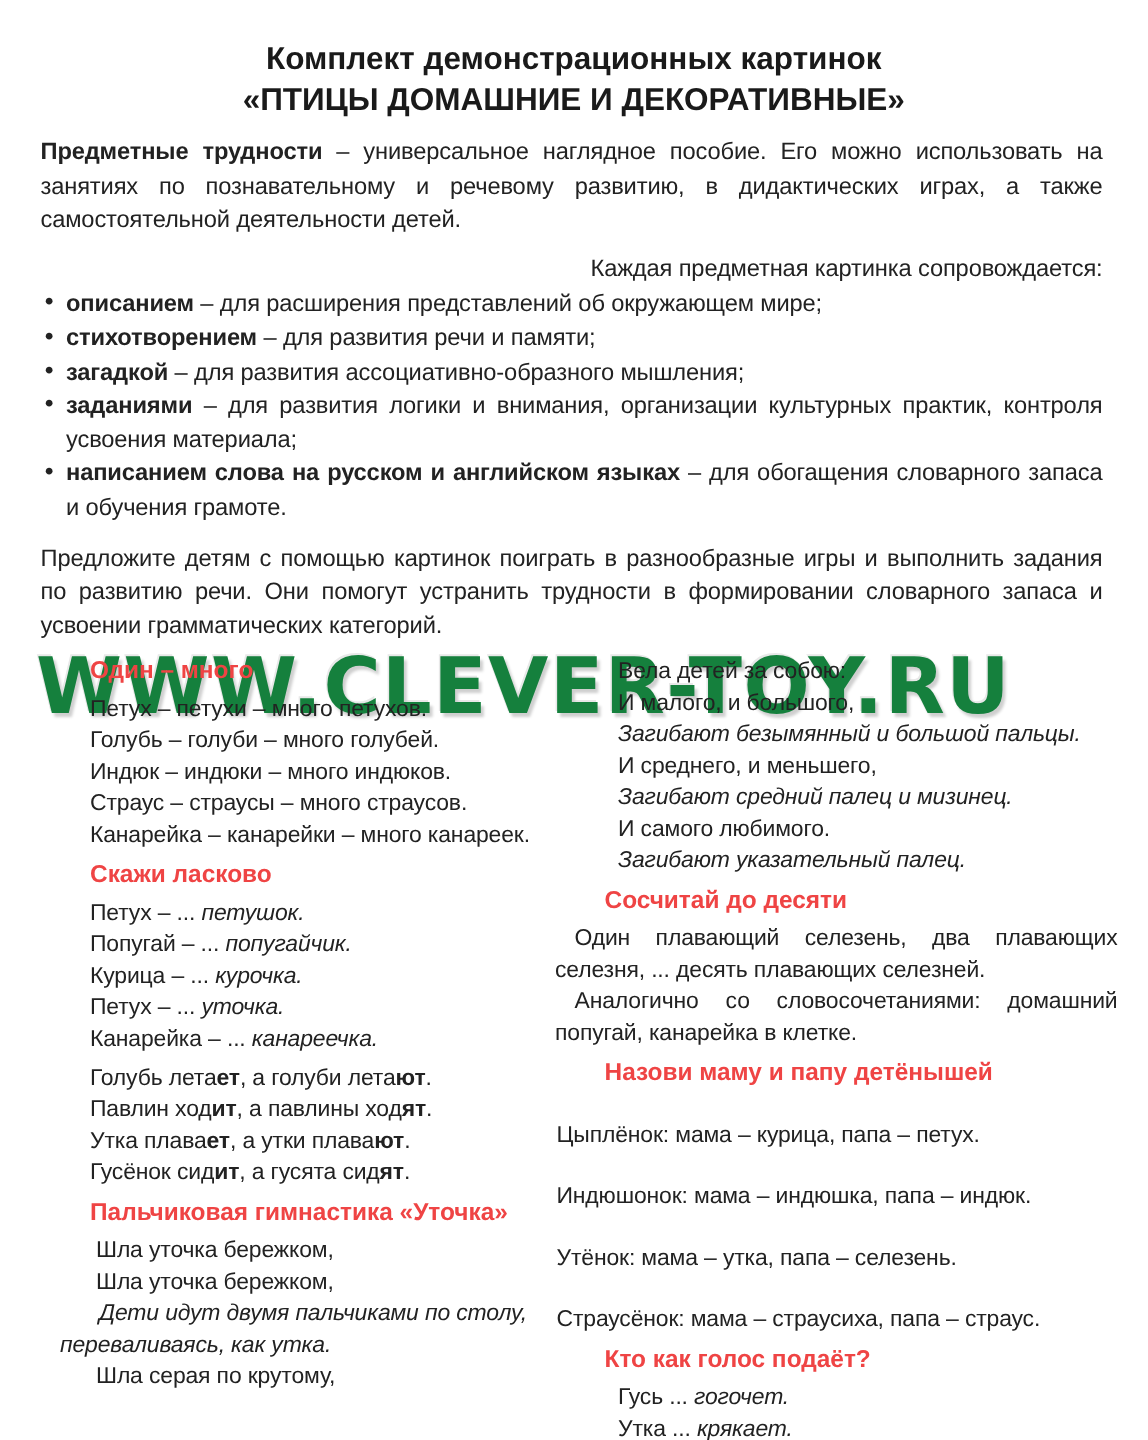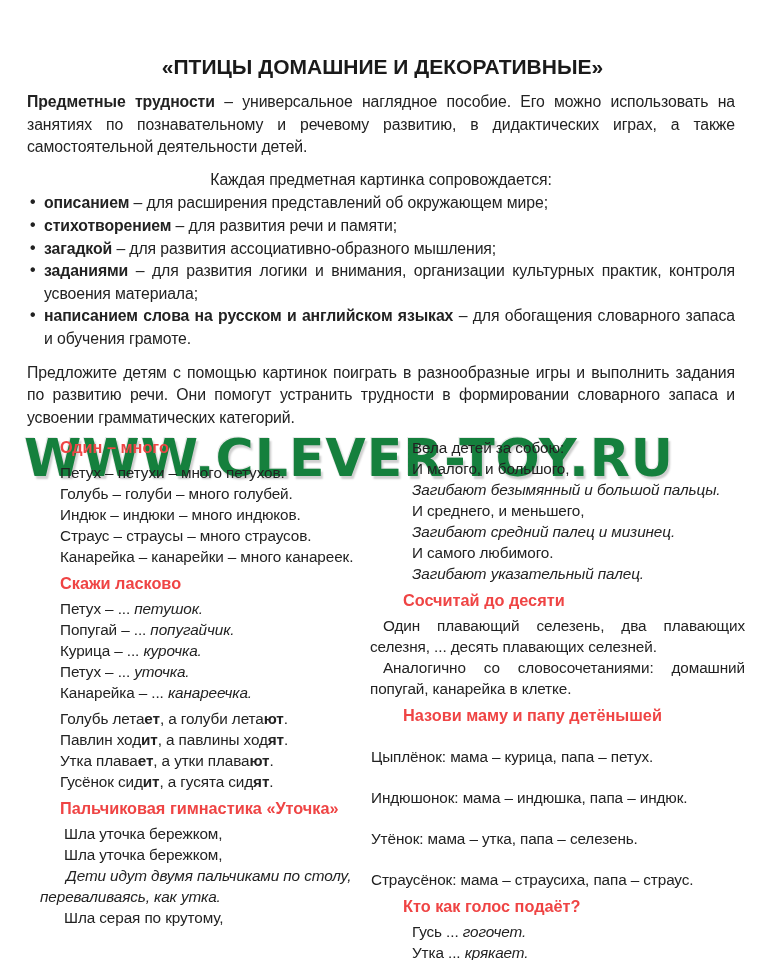--- a/index.html
+++ b/index.html
@@ -17,21 +17,21 @@
   }
   .content{position:relative;z-index:1;}
   .title{
     margin:26px 30px 0;text-align:center;
     font-size:21px;line-height:27px;font-weight:bold;color:#1a1a1a;
   }
   .para{
     margin:11px 30px 0 27px;font-size:15.8px;line-height:22.6px;
     text-align:justify;letter-spacing:-0.1px;
   }
-  .lead{text-align:center;margin-top:10px;}
+  .lead{text-align:right;margin-top:10px;}
   ul.bullets{margin:1px 30px 0 27px;padding:0;list-style:none;}
   .bullets li{
     position:relative;padding-left:17px;font-size:15.8px;line-height:22.6px;
     text-align:justify;letter-spacing:-0.1px;
   }
   .bullets .blt{position:absolute;left:3px;top:-1px;font-weight:bold;}
   .cols{display:flex;margin:8px 0 0 40px;}
   .col-left{width:330px;flex:none;}
   .col-right{width:375px;flex:none;}
   .section{margin-bottom:5px;}
@@ -48,21 +48,21 @@
   .l-just{text-align:justify;text-indent:13px;}
   .l-signoff{font-size:16.5px;margin-top:3px;padding-right:2px;}
 </style>
 </head>
 <body>
 
 <div class="page">
   <div class="watermark">WWW.CLEVER-TOY.RU</div>
   <div class="content">
     <h1 class="title">
-      <br>
+      <span>Комплект демонстрационных картинок</span><br>
       <span>«ПТИЦЫ ДОМАШНИЕ И ДЕКОРАТИВНЫЕ»</span>
     </h1>
     <p class="para"><b>Предметные трудности</b><span> – универсальное наглядное пособие. Его можно использовать на занятиях по познавательному и речевому развитию, в дидактических играх, а также самостоятельной деятельности детей.</span></p>
     <p class="para lead">Каждая предметная картинка сопровождается:</p>
     <ul class="bullets">
         <li><span class="blt">•</span><b>описанием</b><span> – для расширения представлений об окружающем мире;</span></li>
         <li><span class="blt">•</span><b>стихотворением</b><span> – для развития речи и памяти;</span></li>
         <li><span class="blt">•</span><b>загадкой</b><span> – для развития ассоциативно-образного мышления;</span></li>
         <li><span class="blt">•</span><b>заданиями</b><span> – для развития логики и внимания, организации культурных практик, контроля усвоения материала;</span></li>
         <li><span class="blt">•</span><b>написанием слова на русском и английском языках</b><span> – для обогащения словарного запаса и обучения грамоте.</span></li>

